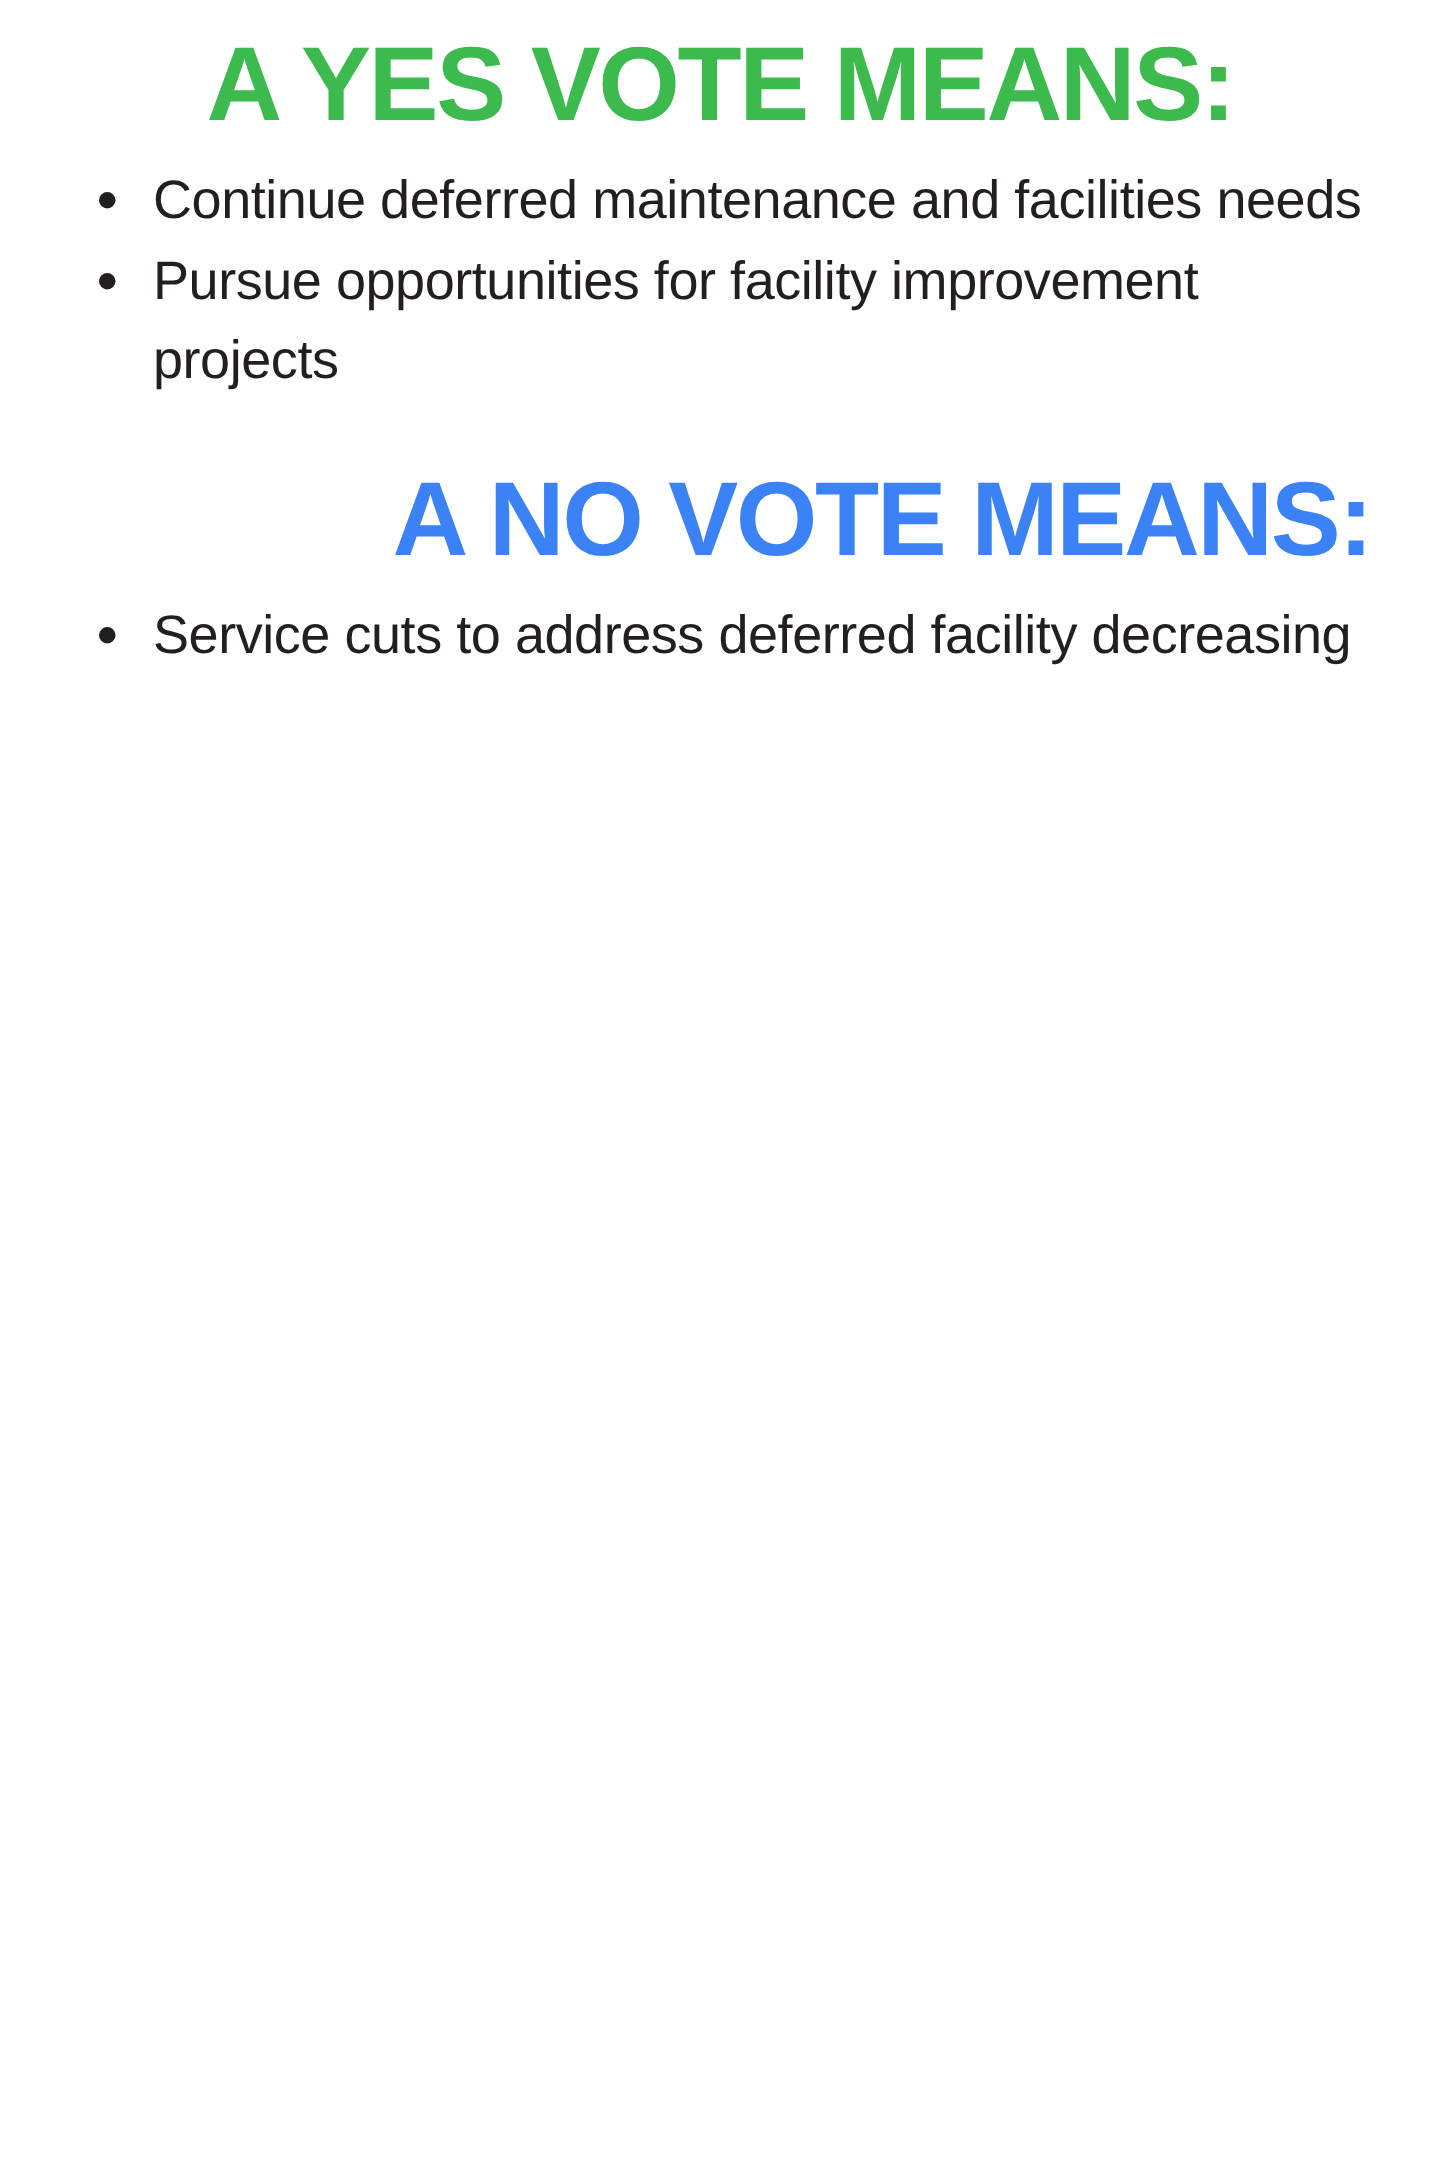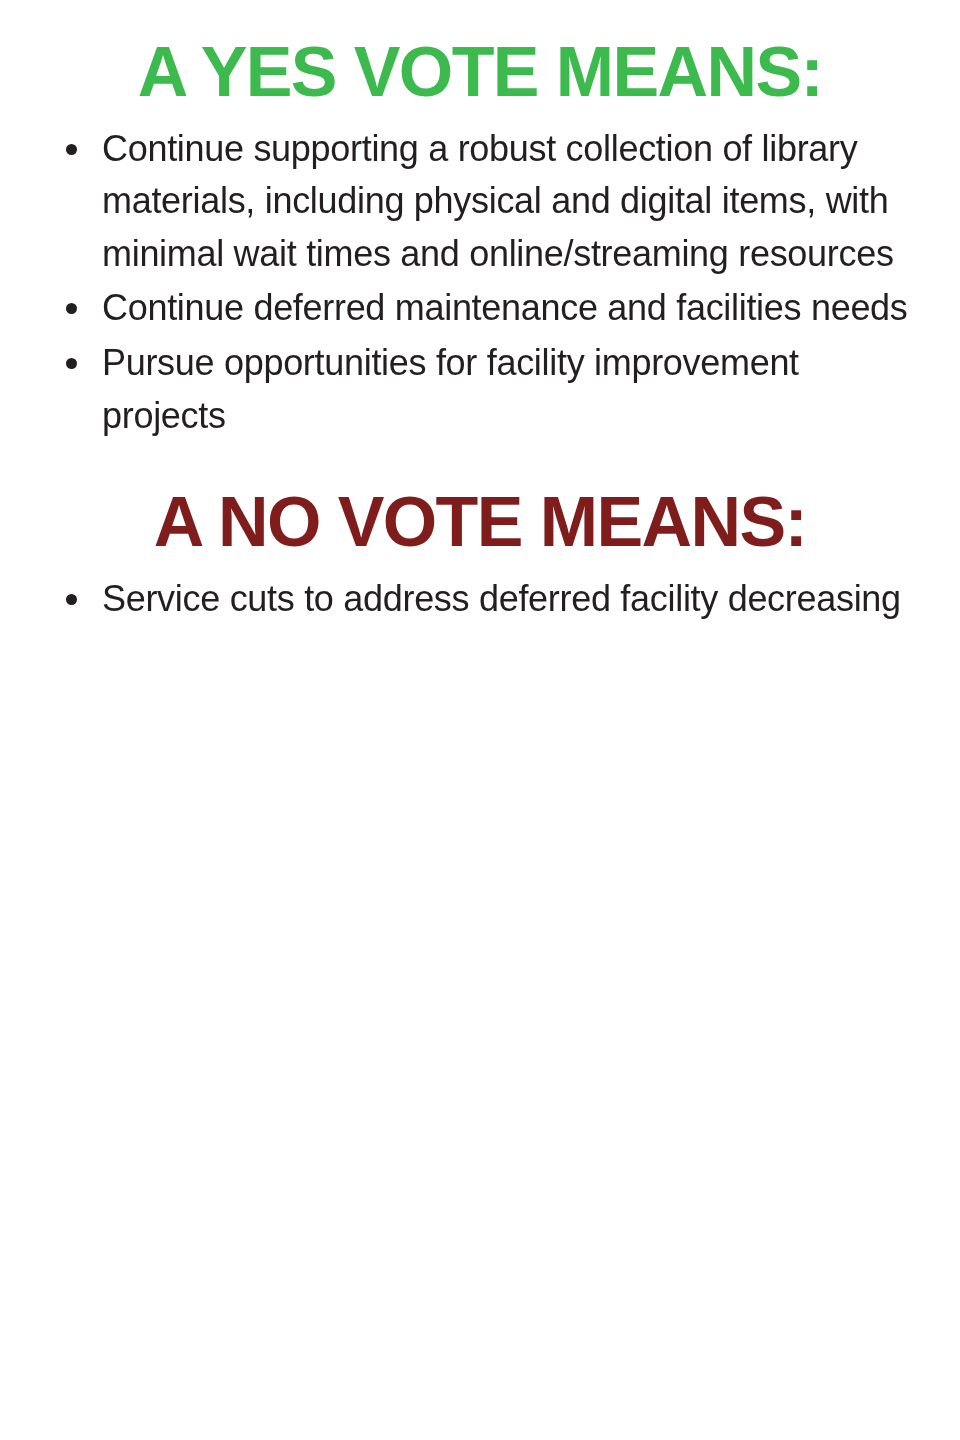--- a/index.html
+++ b/index.html
@@ -11,40 +11,41 @@
     width: 960px;
     height: 1440px;
     font-family: "Liberation Sans", sans-serif;
     color: #231f20;
     overflow: hidden;
   }
   .page {
     width: 960px;
     height: 1440px;
     box-sizing: border-box;
-    padding: 36px 46px 0 46px;
+    padding: 20px 46px 0 46px;
     position: relative;
   }
   .section {
     margin: 0;
   }
   .section-title {
     font-weight: bold;
     font-size: 70px;
     line-height: 1.04;
     letter-spacing: -1.6px;
     text-align: center;
     margin: 0 0 14px 0;
     white-space: nowrap;
   }
   .title-yes {
     color: #3dba4e;
   }
   .title-no {
-    color: #7f1d1d;
+    color: #3b82f6;
+    text-align: right;
   }
   ul.bullets {
     list-style: none;
     margin: 0;
     padding: 0;
   }
   ul.bullets li {
     position: relative;
     padding-left: 56px;
     font-size: 36px;
@@ -75,24 +76,20 @@
 </head>
 <body>
 
 <div class="page">
 
   <section class="section yes-section">
     <h1 class="section-title title-yes">A YES VOTE MEANS:</h1>
     <ul class="bullets yes-list">
       <li>
         <span class="dot"></span>
-        <span>Continue supporting a robust collection of library materials, including physical and digital items, with minimal wait times and online/streaming resources</span>
-      </li>
-      <li>
-        <span class="dot"></span>
         <span>Continue deferred maintenance and facilities needs</span>
       </li>
       <li>
         <span class="dot"></span>
         <span>Pursue opportunities for facility improvement projects</span>
       </li>
     </ul>
   </section>
 
   <section class="section no-section">

